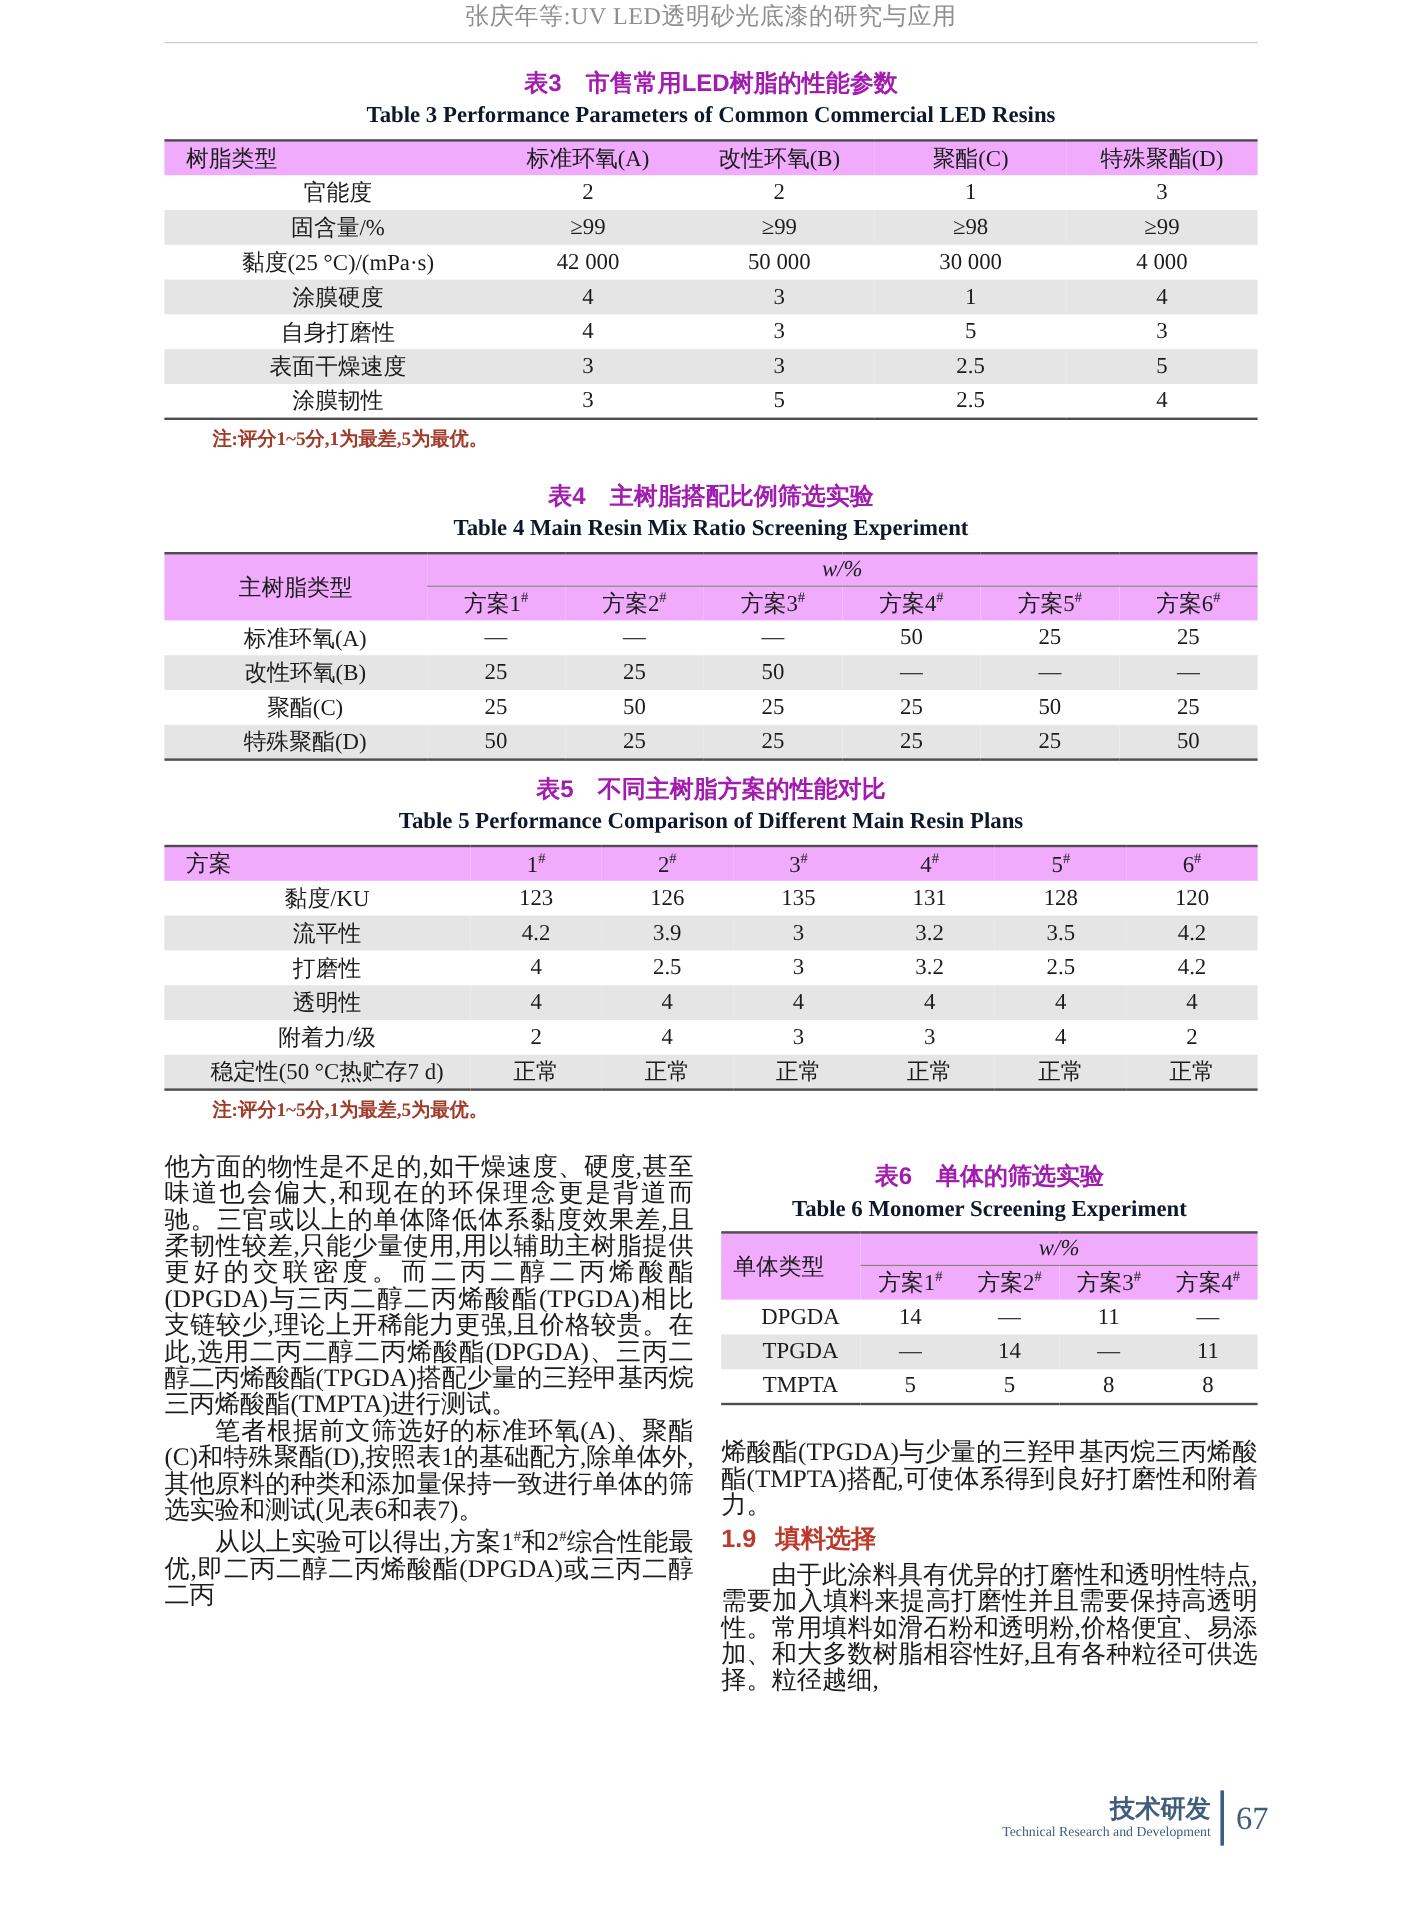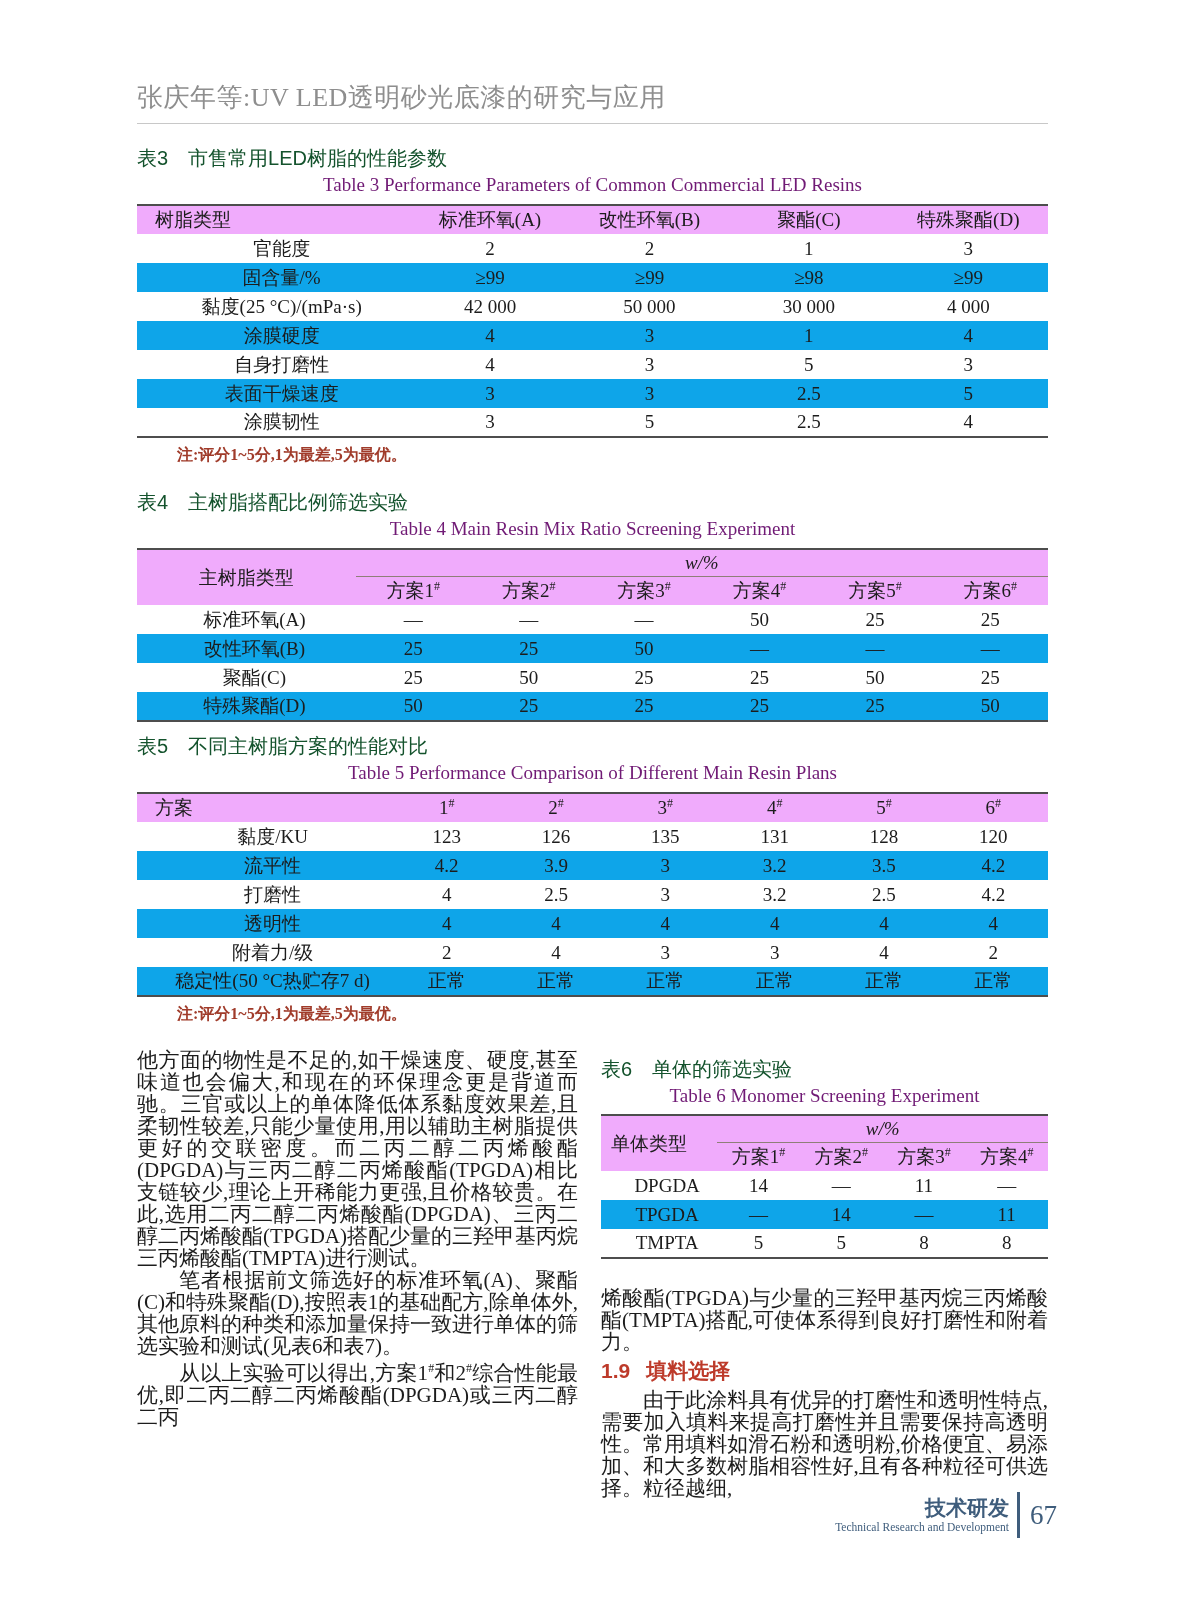--- a/index.html
+++ b/index.html
@@ -6,45 +6,45 @@
   html,body { background:#ffffff; }
   .page {
     position:relative; width:1187px; height:1600px; margin:0 auto;
     background:#ffffff; overflow:hidden;
     font-family:"Liberation Serif", serif; color:#1c1c1c;
   }
   .content { margin-left:137px; width:911px; }
 
   
   .running-head {
-    margin-top:80px; padding-bottom:8px;
+    padding-bottom:8px;
     border-bottom:1px solid #c8c8c8;
-    text-align:left; font-size:26px; color:#8e8e8e;
+    text-align:center; font-size:20px; color:#8e8e8e;
     letter-spacing:0.5px;
   }
 
   
   .cap-cn {
-    font-weight:normal; font-size:20px; line-height:24px;
-    font-family:"Liberation Sans", sans-serif; color:#14532d;
+    text-align:center; font-weight:bold; font-size:20px; line-height:24px;
+    font-family:"Liberation Sans", sans-serif; color:#a21caf;
   }
   .cap-en {
-    text-align:center; font-weight:normal; font-size:19px; line-height:24px;
-    margin-top:3px; font-family:"Liberation Serif", serif; color:#701a75;
+    text-align:center; font-weight:bold; font-size:19px; line-height:24px;
+    margin-top:3px; font-family:"Liberation Serif", serif; color:#0f172a;
   }
 
   
   table {
     width:100%; border-collapse:collapse; table-layout:fixed;
     font-size:19px;
     border-top:2px solid #4d4d4d; border-bottom:2px solid #4d4d4d;
   }
   th, td { height:29px; text-align:center; vertical-align:middle; font-weight:normal; padding:0 2px; }
   thead th { background:#f0abfc; }
-  tr.stripe td { background:#0ea5e9; }
+  tr.stripe td { background:#e5e5e5; }
   td.rh { text-align:center; padding-left:18px; }
   th.col1 { text-align:left; padding-left:18px; }
   th.col1c { text-align:center; }
   th.group { font-style:italic; border-bottom:1px solid #8f7f78; height:27px; }
   sup { font-size:12px; }
 
   .note {
     margin-top:6px; padding-left:40px;
     color:#a03b2a; font-weight:bold; font-size:16px; line-height:22px;
   }

